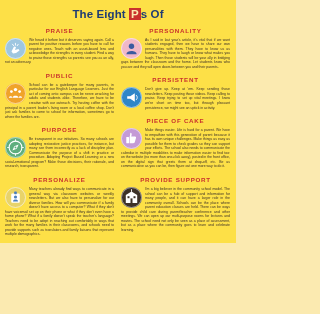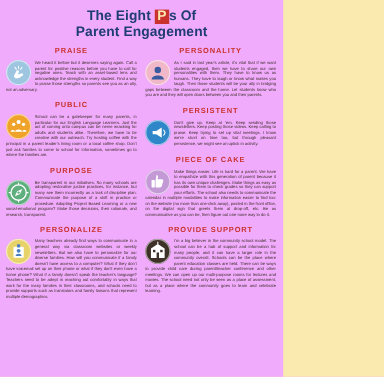--- a/index.html
+++ b/index.html
@@ -9,22 +9,22 @@
   }
   body {
     width: 236px;
     height: 314px;
     background: #fbeab0;
     font-family: "Liberation Sans", sans-serif;
     overflow: hidden;
   }
   .poster {
     width: 236px;
-    height: 314px;
-    background: #f0abfc;
+    height: 243px;
+    background: #fde047;
     box-sizing: border-box;
     position: relative;
   }
   
   .title-block {
     text-align: center;
     padding: 8px 10px 6px 10px;
   }
   .title-line {
     font-size: 11.5px;
@@ -95,21 +95,20 @@
     pointer-events: none;
   }
 </style>
 </head>
 <body>
 
 <div class="poster">
 
   <div class="title-block">
     <div class="title-line"><span>The Eight </span><span class="p-badge">P</span><span>s Of</span></div>
-    <div class="title-line">Parent Engagement</div>
   </div>
 
   <div class="columns">
 
     <div class="col">
 
       <div class="section">
         <div class="sec-head">PRAISE</div>
         <div class="sec-body">
           <span class="icon" style="background:#9ec6e0">

